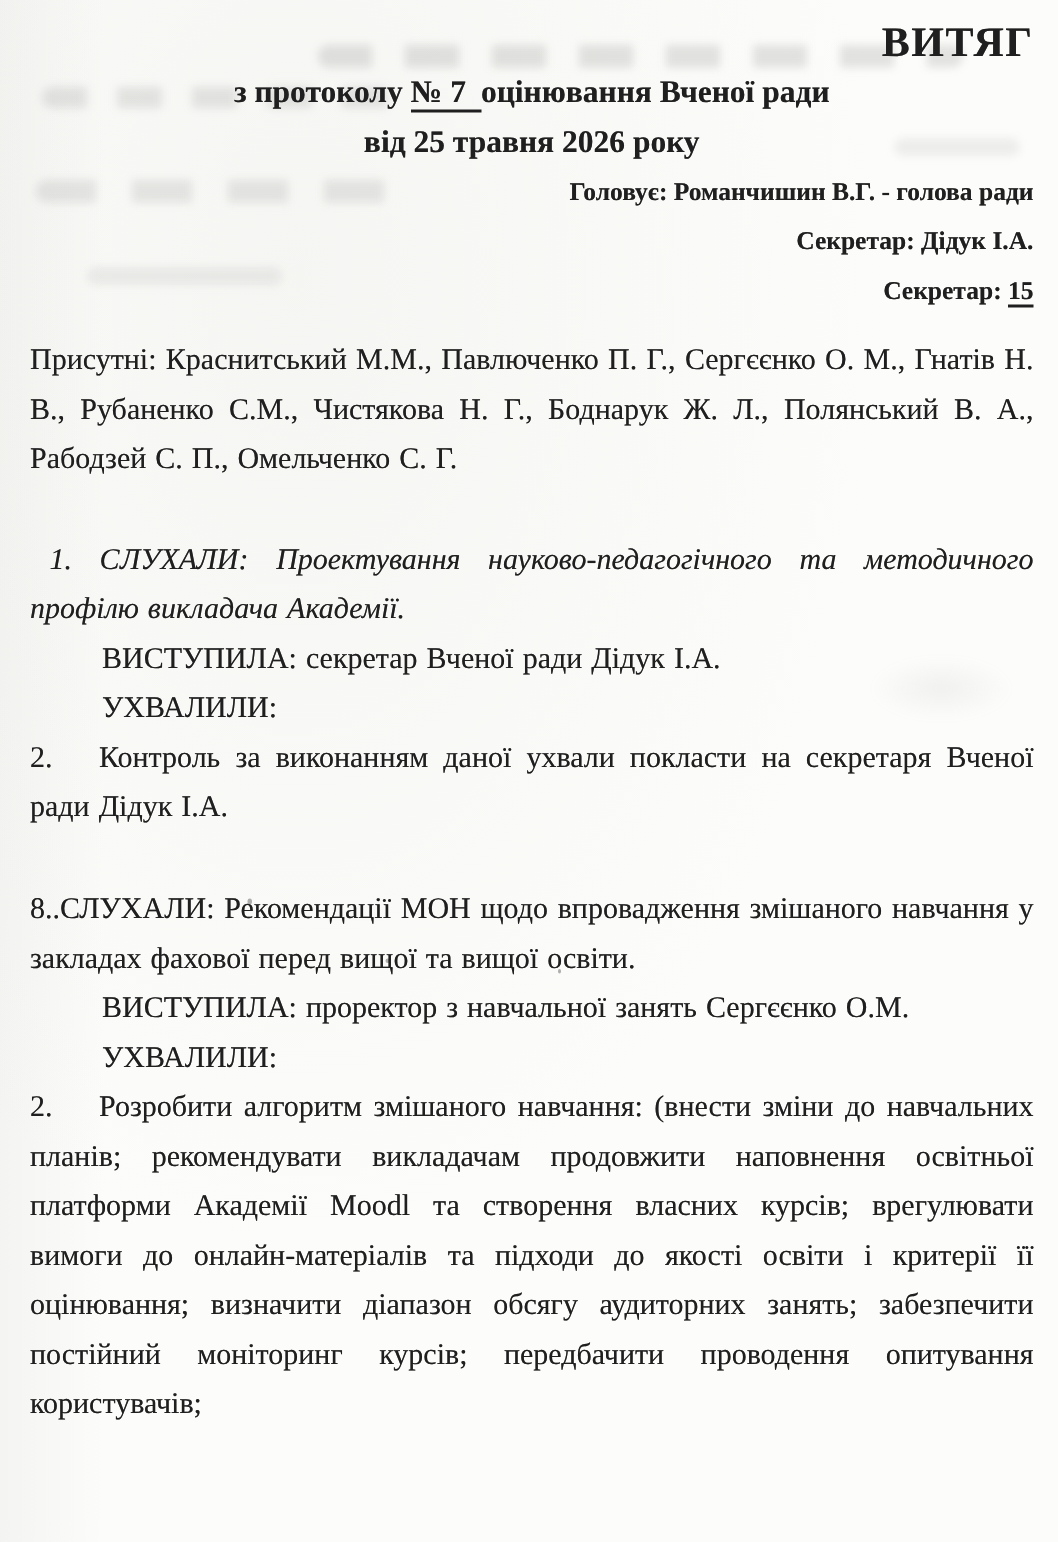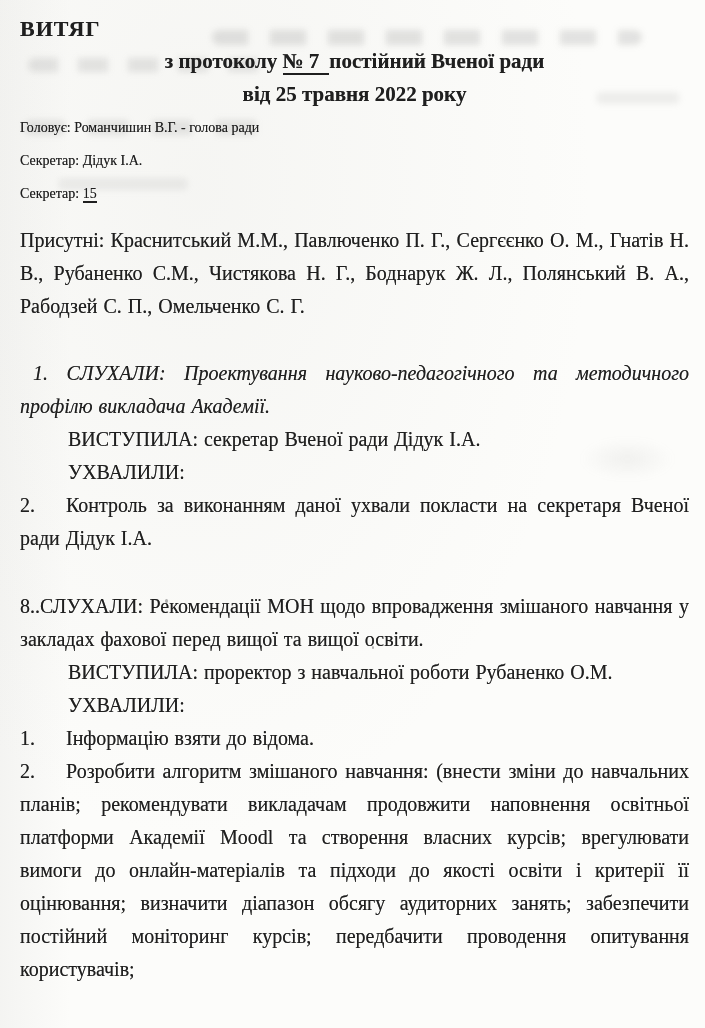--- a/index.html
+++ b/index.html
@@ -22,33 +22,34 @@
   .content {
     position: relative;
     z-index: 2;
     padding: 12px 16px 0 20px;
     line-height: 33px;
     font-size: 20px;
     text-shadow: 0 0 0.4px rgba(0,0,0,0.55);
   }
   
   .doc-title {
-    text-align: left;
+    text-align: right;
     font-weight: bold;
-    font-size: 22px;
+    font-size: 28px;
     letter-spacing: 1px;
   }
   .center-line {
     text-align: center;
     font-weight: bold;
     font-size: 21px;
   }
   .right-line {
-    font-weight: normal;
-    font-size: 14px;
+    text-align: right;
+    font-weight: bold;
+    font-size: 17px;
   }
   .u-num {
     border-bottom: 2px solid #1f1f1f;
     padding-right: 10px;
   }
   .u-count {
     border-bottom: 2px solid #1f1f1f;
   }
   
   .para {
@@ -110,41 +111,40 @@
   <div class="artifact a5"></div>
   <div class="artifact a6"></div>
   <div class="speck s1"></div>
   <div class="speck s2"></div>
   <div class="speck s3"></div>
 
   <div class="content">
 
     <div class="doc-title">ВИТЯГ</div>
 
-    <div class="center-line"><span>з протоколу </span><span class="u-num">№ 7</span><span>постійний Вченої ради</span></div>
+    <div class="center-line"><span>з протоколу </span><span class="u-num">№ 7</span><span>оцінювання Вченої ради</span></div>
 
-    <div class="center-line">від 25 травня 2022 року</div>
+    <div class="center-line">від 25 травня 2026 року</div>
 
     <div class="right-line">Головує: Романчишин В.Г. - голова ради</div>
 
     <div class="right-line">Секретар: Дідук І.А.</div>
 
     <div class="right-line"><span>Секретар: </span><span class="u-count">15</span></div>
 
     <p class="para attendees">Присутні: Краснитський М.М., Павлюченко П. Г., Сергєєнко О. М., Гнатів Н. В., Рубаненко С.М., Чистякова Н. Г., Боднарук Ж. Л., Полянський В. А., Рабодзей С. П., Омельченко С. Г.</p>
 
     <div class="section section-1">
       <p class="para indent-first">1. СЛУХАЛИ: Проектування науково-педагогічного та методичного профілю викладача Академії.</p>
       <p class="para tabbed">ВИСТУПИЛА: секретар Вченої ради Дідук І.А.</p>
       <p class="para tabbed">УХВАЛИЛИ:</p>
       <div class="para list-item"><span class="num">2.</span><span>Контроль за виконанням даної ухвали покласти на секретаря Вченої ради Дідук І.А.</span></div>
     </div>
 
     <div class="section section-2">
       <p class="para">8..СЛУХАЛИ: Рекомендації МОН щодо впровадження змішаного навчання у закладах фахової перед вищої та вищої освіти.</p>
-      <p class="para tabbed">ВИСТУПИЛА: проректор з навчальної роботи Рубаненко О.М.</p>
+      <p class="para tabbed">ВИСТУПИЛА: проректор з навчальної занять Сергєєнко О.М.</p>
       <p class="para tabbed">УХВАЛИЛИ:</p>
-      <div class="para list-item"><span class="num">1.</span><span>Інформацію взяти до відома.</span></div>
       <div class="para list-item"><span class="num">2.</span><span>Розробити алгоритм змішаного навчання: (внести зміни до навчальних планів; рекомендувати викладачам продовжити наповнення освітньої платформи Академії Moodl та створення власних курсів; врегулювати вимоги до онлайн-матеріалів та підходи до якості освіти і критерії її оцінювання; визначити діапазон обсягу аудиторних занять; забезпечити постійний моніторинг курсів; передбачити проводення опитування користувачів;</span></div>
     </div>
 
   </div>
 </div>
 
 </body></html>

